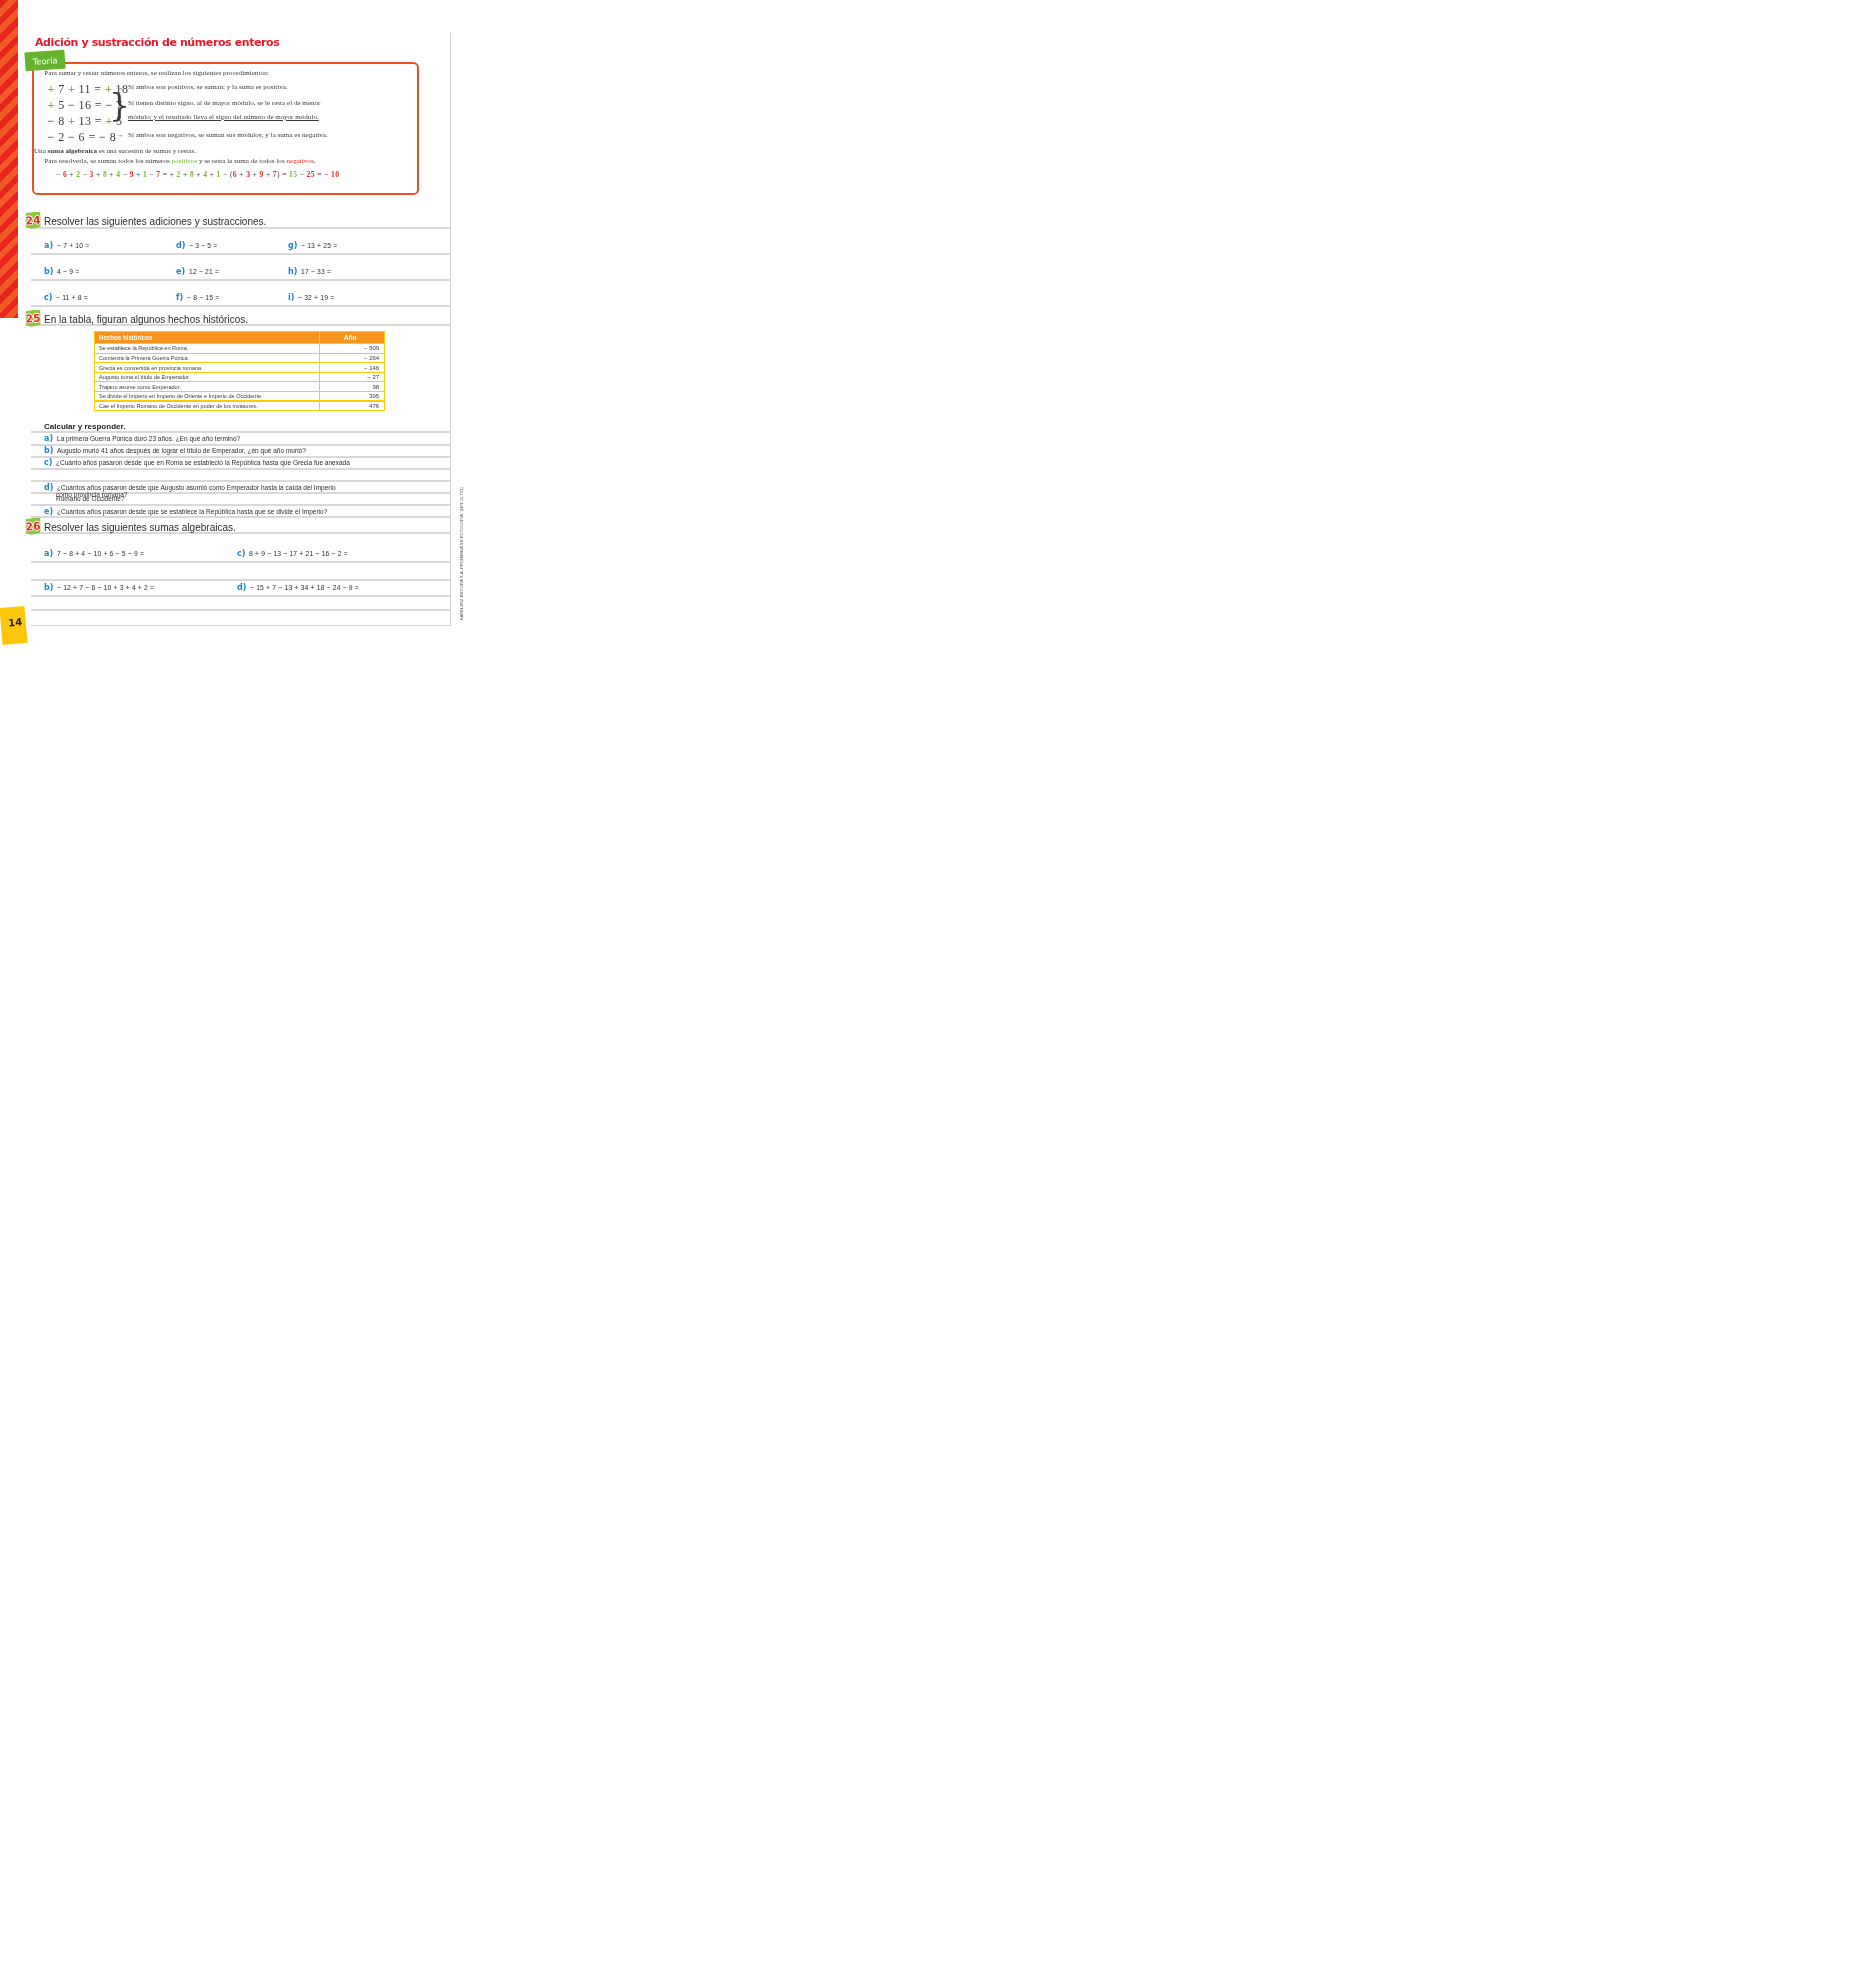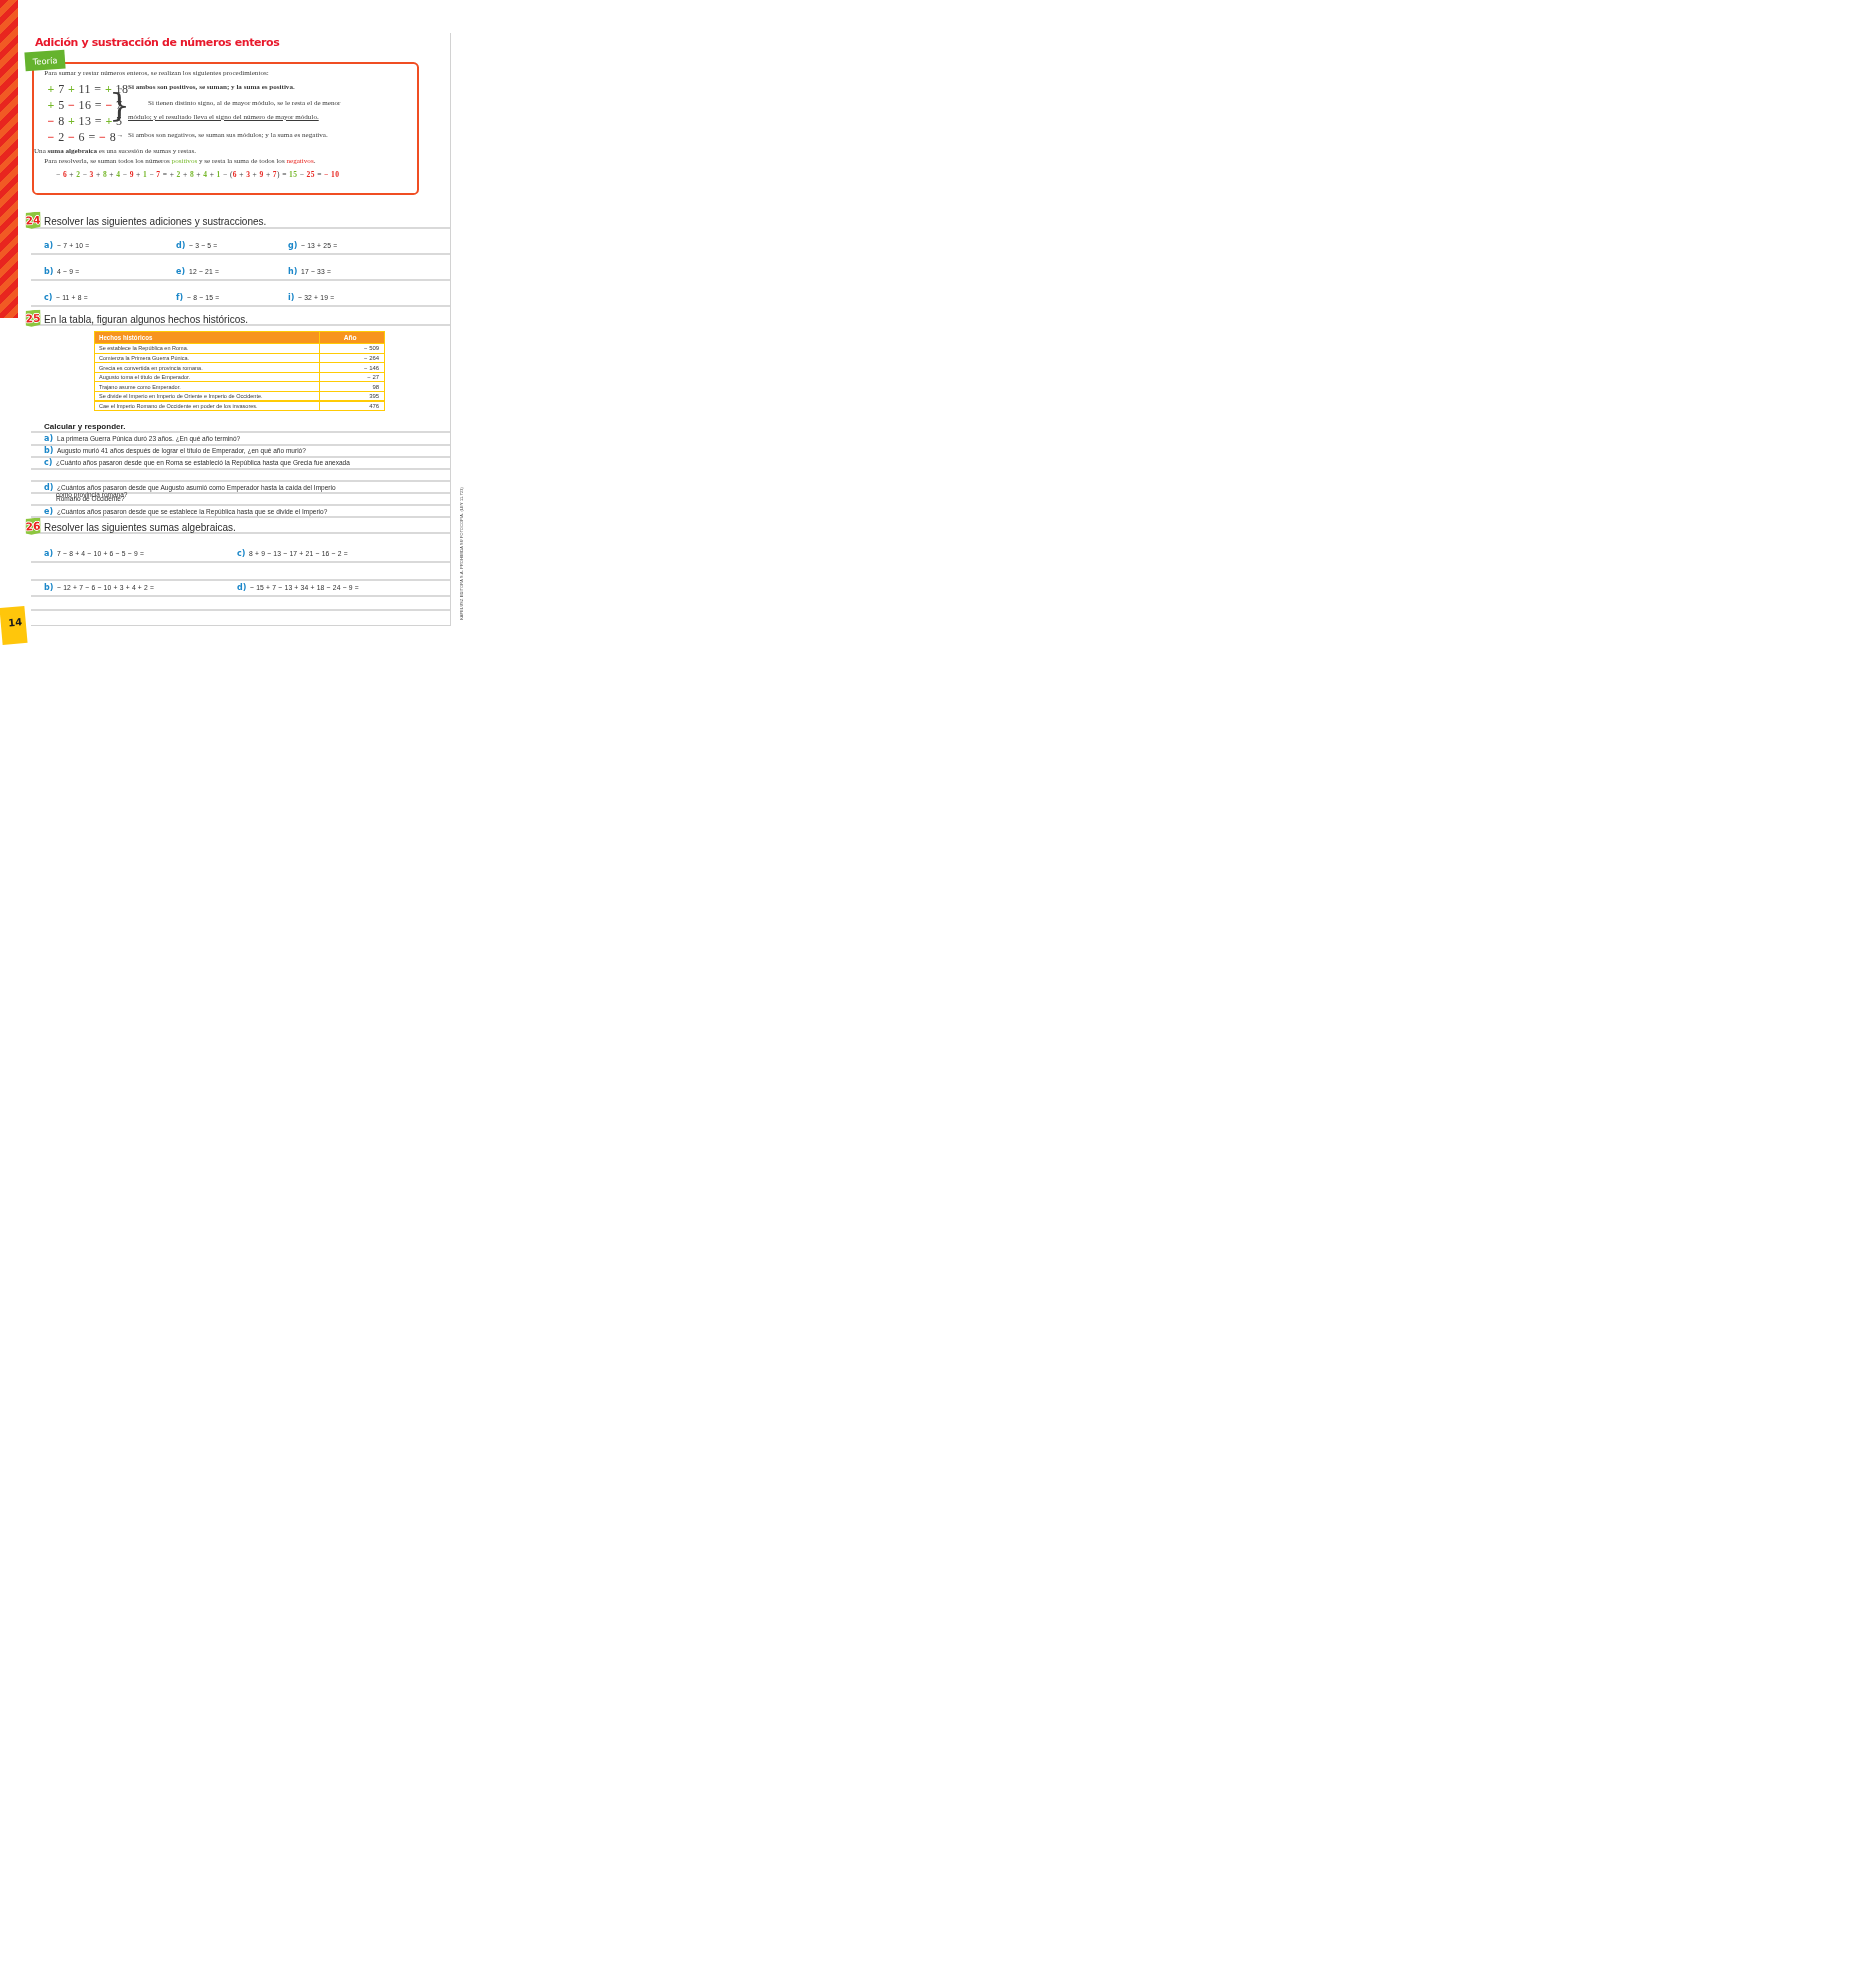--- a/index.html
+++ b/index.html
@@ -130,26 +130,26 @@
 <div class="page-title">Adición y sustracción de números enteros</div>
 
 <div class="teoria-tab">
   <span>Teoría</span>
 </div>
 <div class="theory-box">
   <div class="tbox-row t-intro">Para sumar y restar números enteros, se realizan los siguientes procedimientos:</div>
 
   <div class="tbox-row t-eq" style="left:13.5px;top:18px;"><span class="tk-g">+ </span><span class="tk-k">7 </span><span class="tk-g">+ </span><span class="tk-k">11 </span><span class="tk-k">= </span><span class="tk-g">+ </span><span class="tk-k">18</span></div>
   <div class="tbox-row t-arrow" style="left:82px;top:19.5px;">→</div>
-  <div class="tbox-row t-txt" style="left:94px;top:19px;font-weight:bold;">Si ambos son positivos, se suman; y la suma es positiva.</div>
+  <div class="tbox-row t-txt" style="left:94px;top:19px;">Si ambos son positivos, se suman; y la suma es positiva.</div>
 
   <div class="tbox-row t-eq" style="left:13.5px;top:34px;"><span class="tk-g">+ </span><span class="tk-k">5 </span><span class="tk-r">− </span><span class="tk-k">16 </span><span class="tk-k">= </span><span class="tk-r">− </span><span class="tk-k">7</span></div>
   <div class="tbox-row t-eq" style="left:13.5px;top:50px;"><span class="tk-r">− </span><span class="tk-k">8 </span><span class="tk-g">+ </span><span class="tk-k">13 </span><span class="tk-k">= </span><span class="tk-g">+ </span><span class="tk-k">5</span></div>
   <div class="brace">}</div>
-  <div class="tbox-row t-txt" style="left:94px;top:35px;margin-left:20px;">Si tienen distinto signo, al de mayor módulo, se le resta el de menor</div>
+  <div class="tbox-row t-txt" style="left:94px;top:35px;">Si tienen distinto signo, al de mayor módulo, se le resta el de menor</div>
   <div class="tbox-row t-txt" style="left:94px;top:49px;text-decoration:underline;">módulo; y el resultado lleva el signo del número de mayor módulo.</div>
 
   <div class="tbox-row t-eq" style="left:13.5px;top:66px;"><span class="tk-r">− </span><span class="tk-k">2 </span><span class="tk-r">− </span><span class="tk-k">6 </span><span class="tk-k">= </span><span class="tk-r">− </span><span class="tk-k">8</span></div>
   <div class="tbox-row t-arrow" style="left:82px;top:67px;">→</div>
   <div class="tbox-row t-txt" style="left:94px;top:67px;">Si ambos son negativos, se suman sus módulos; y la suma es negativa.</div>
 
   <div class="tbox-row t-txt" style="left:0;top:83px;">
     <span>Una </span><span class="bold">suma algebraica</span><span> es una sucesión de sumas y restas.</span>
   </div>
   <div class="tbox-row t-txt" style="left:10.3px;top:93px;">

